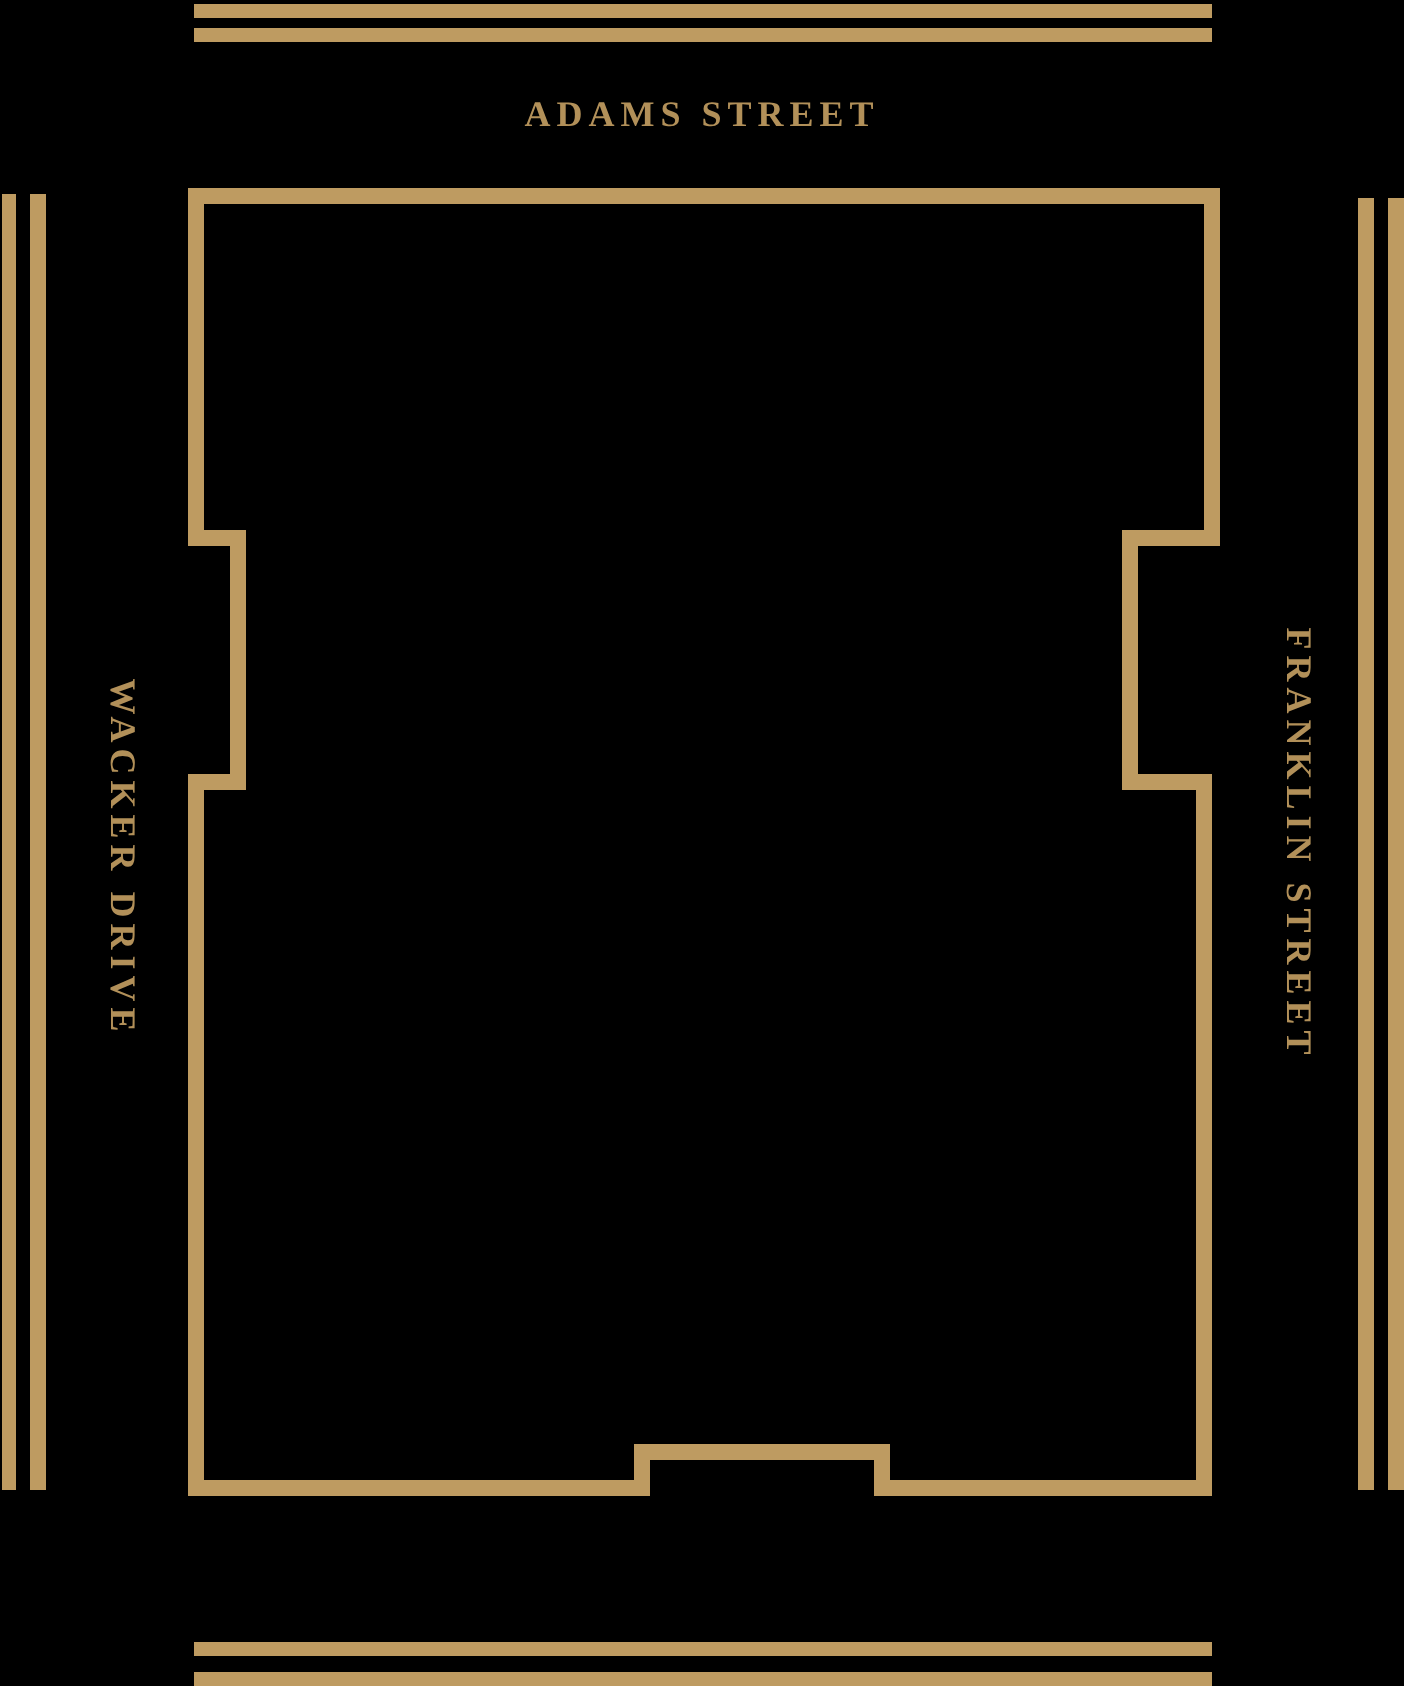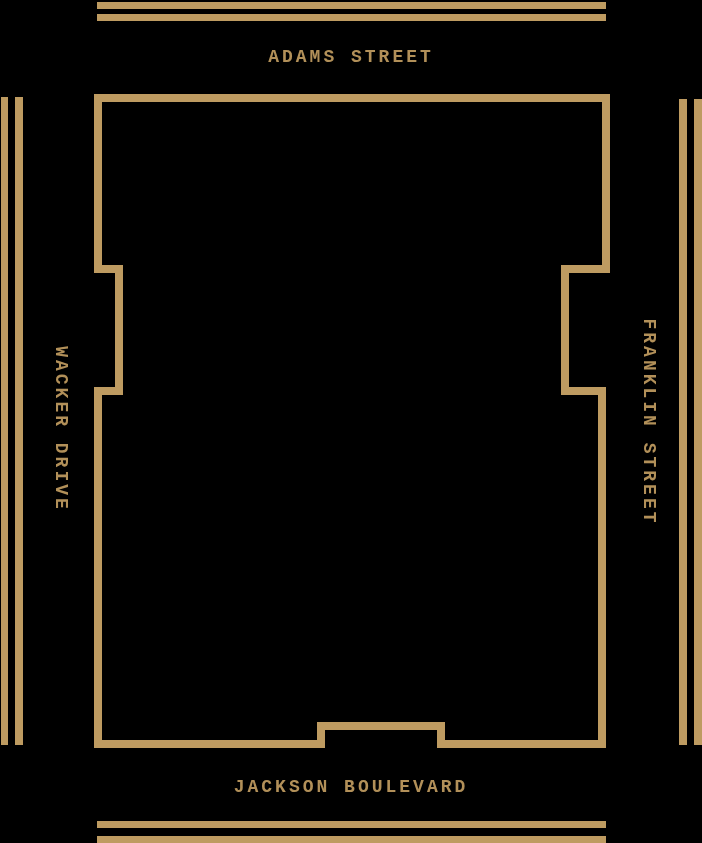--- a/index.html
+++ b/index.html
@@ -7,21 +7,21 @@
     padding: 0;
     width: 702px;
     height: 843px;
     overflow: hidden;
     background: #000000;
   }
   .map-canvas {
     position: relative;
     width: 702px;
     height: 708px;
-    font-family: Liberation Mono, monospace;
+    font-family: Liberation Serif, serif;
   }
   .map-canvas svg {
     position: absolute;
     inset: 0;
     display: block;
   }
   .street-label {
     position: absolute;
     font-size: 18px;
     font-weight: 700;
@@ -84,19 +84,18 @@
              L 98 744
              L 98 391
              L 119 391
              L 119 269
              L 98 269
              Z" stroke="#BE9B61"></path>
   </svg>
 
   <div id="adams-label" class="street-label horizontal" style="color: rgb(178, 144, 89);">ADAMS STREET</div>
 
-  <div id="jackson-label" class="street-label horizontal" style="color: rgb(178, 144, 89);">JACKSON BOULEVARD</div>
 
   <div id="wacker-label" class="street-label vertical" style="color: rgb(178, 144, 89);">WACKER DRIVE</div>
 
   <div id="franklin-label" class="street-label vertical" style="color: rgb(178, 144, 89);">FRANKLIN STREET</div>
 
 </div>
 
 </body></html>

